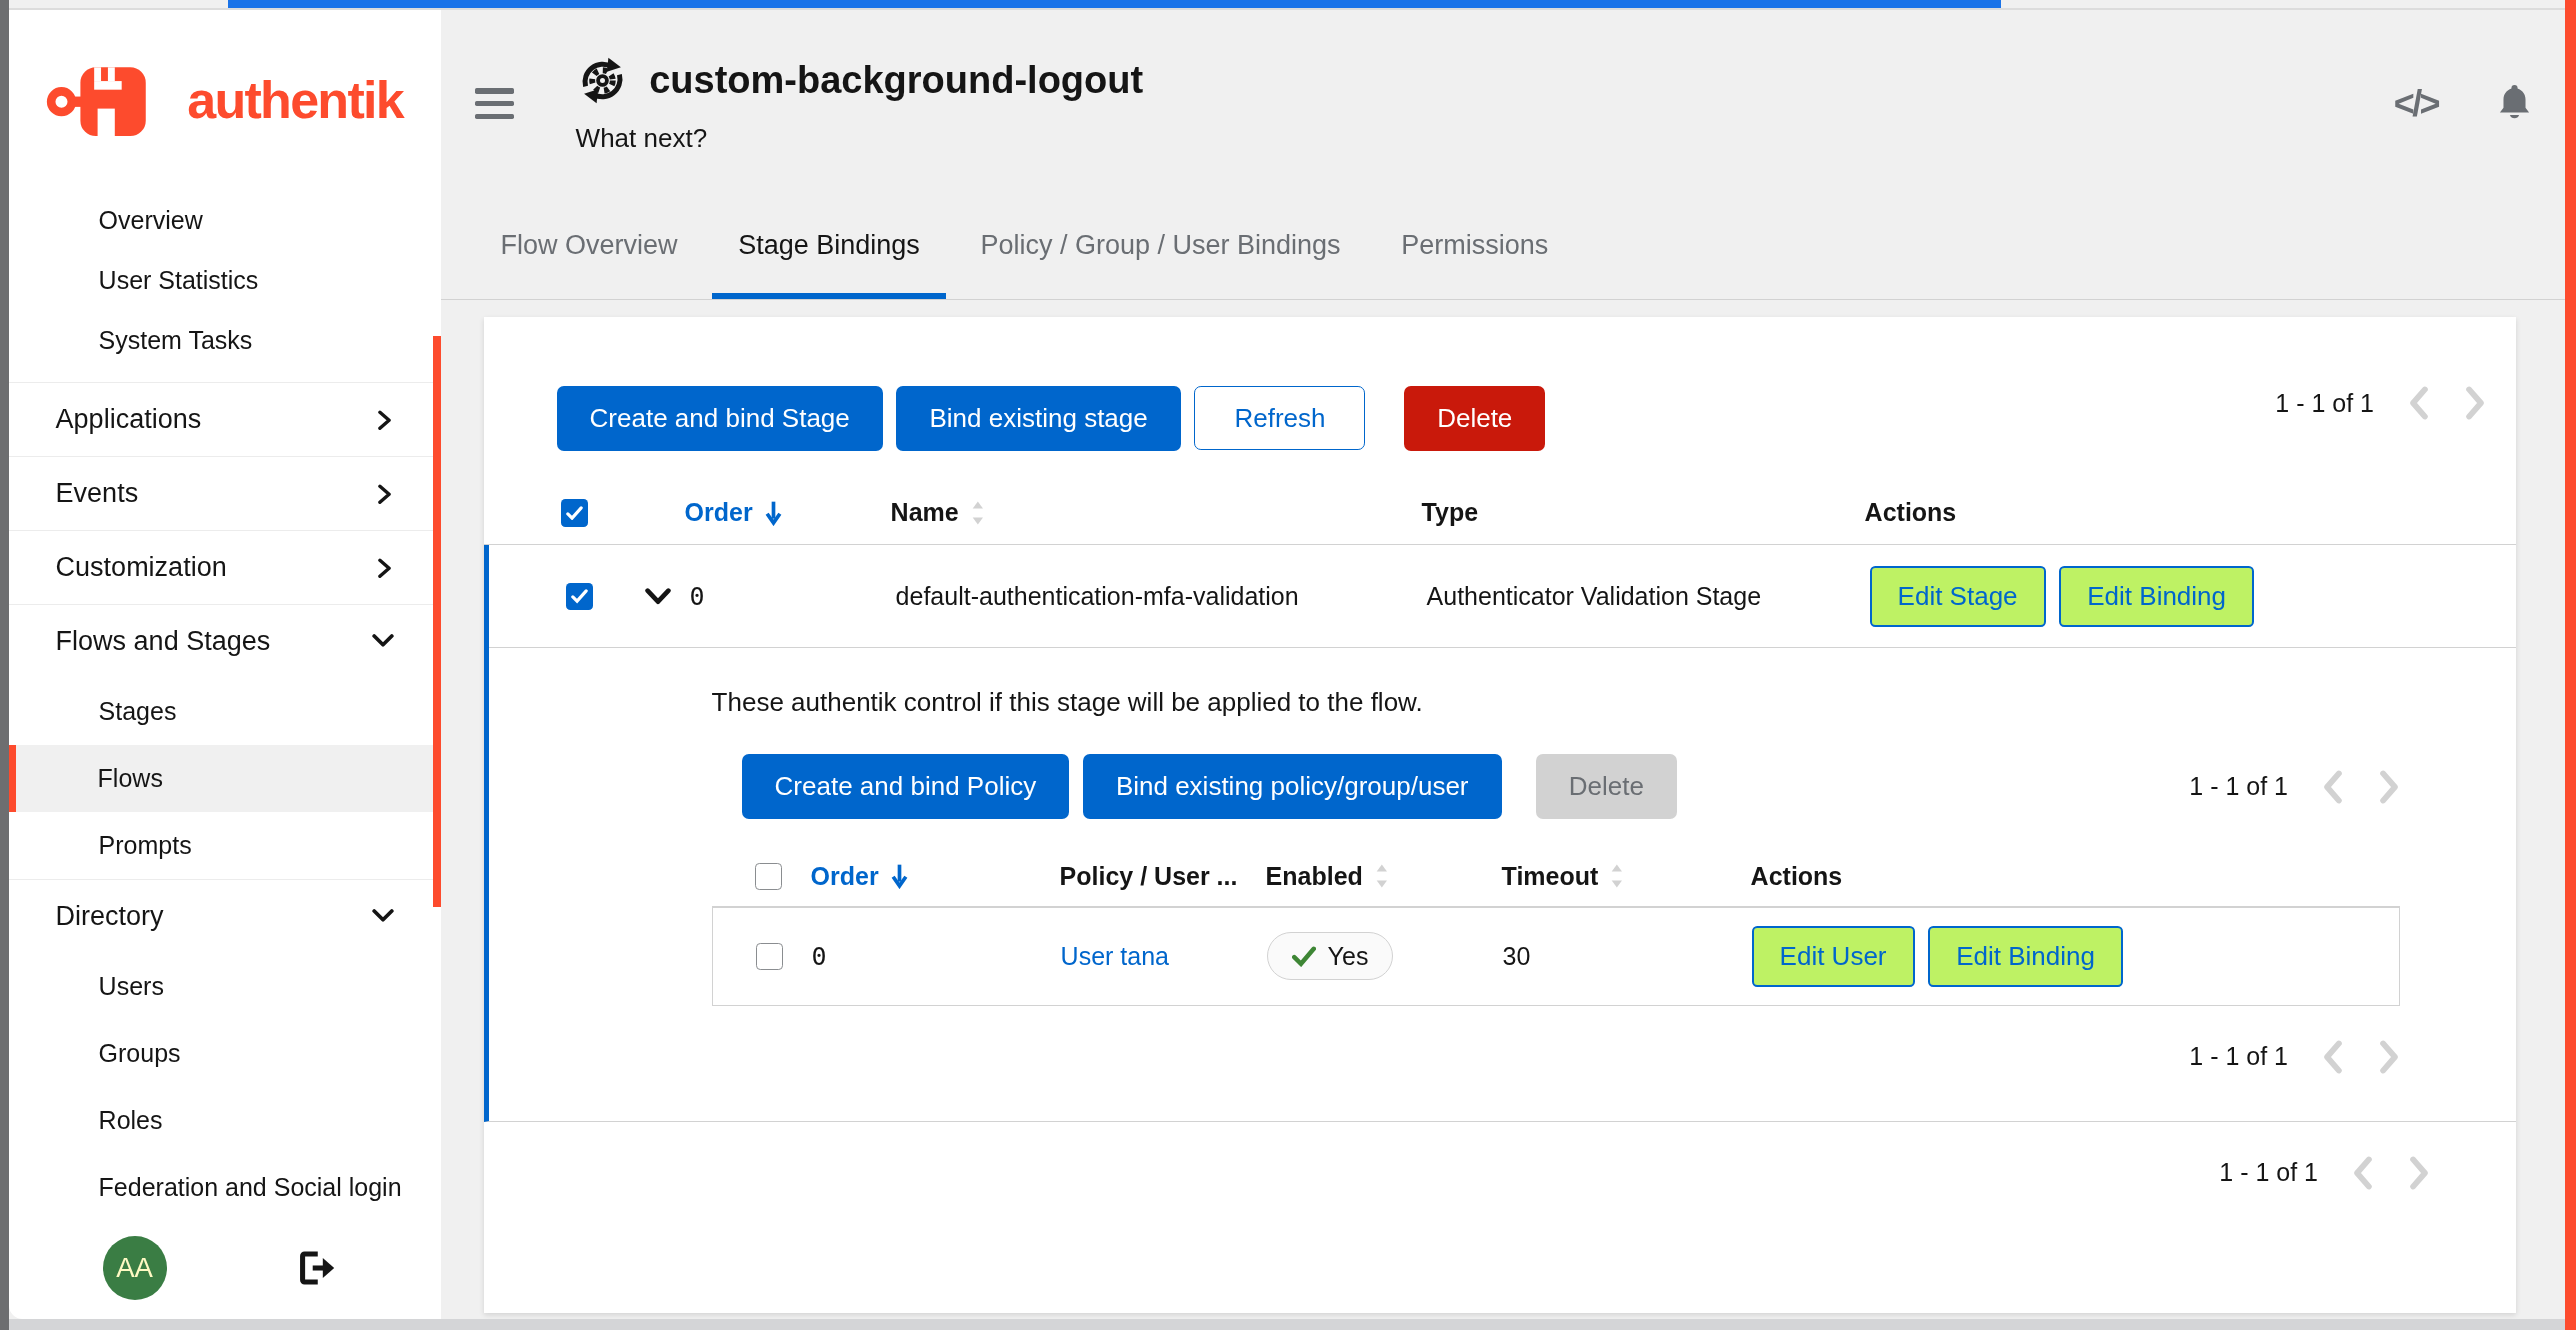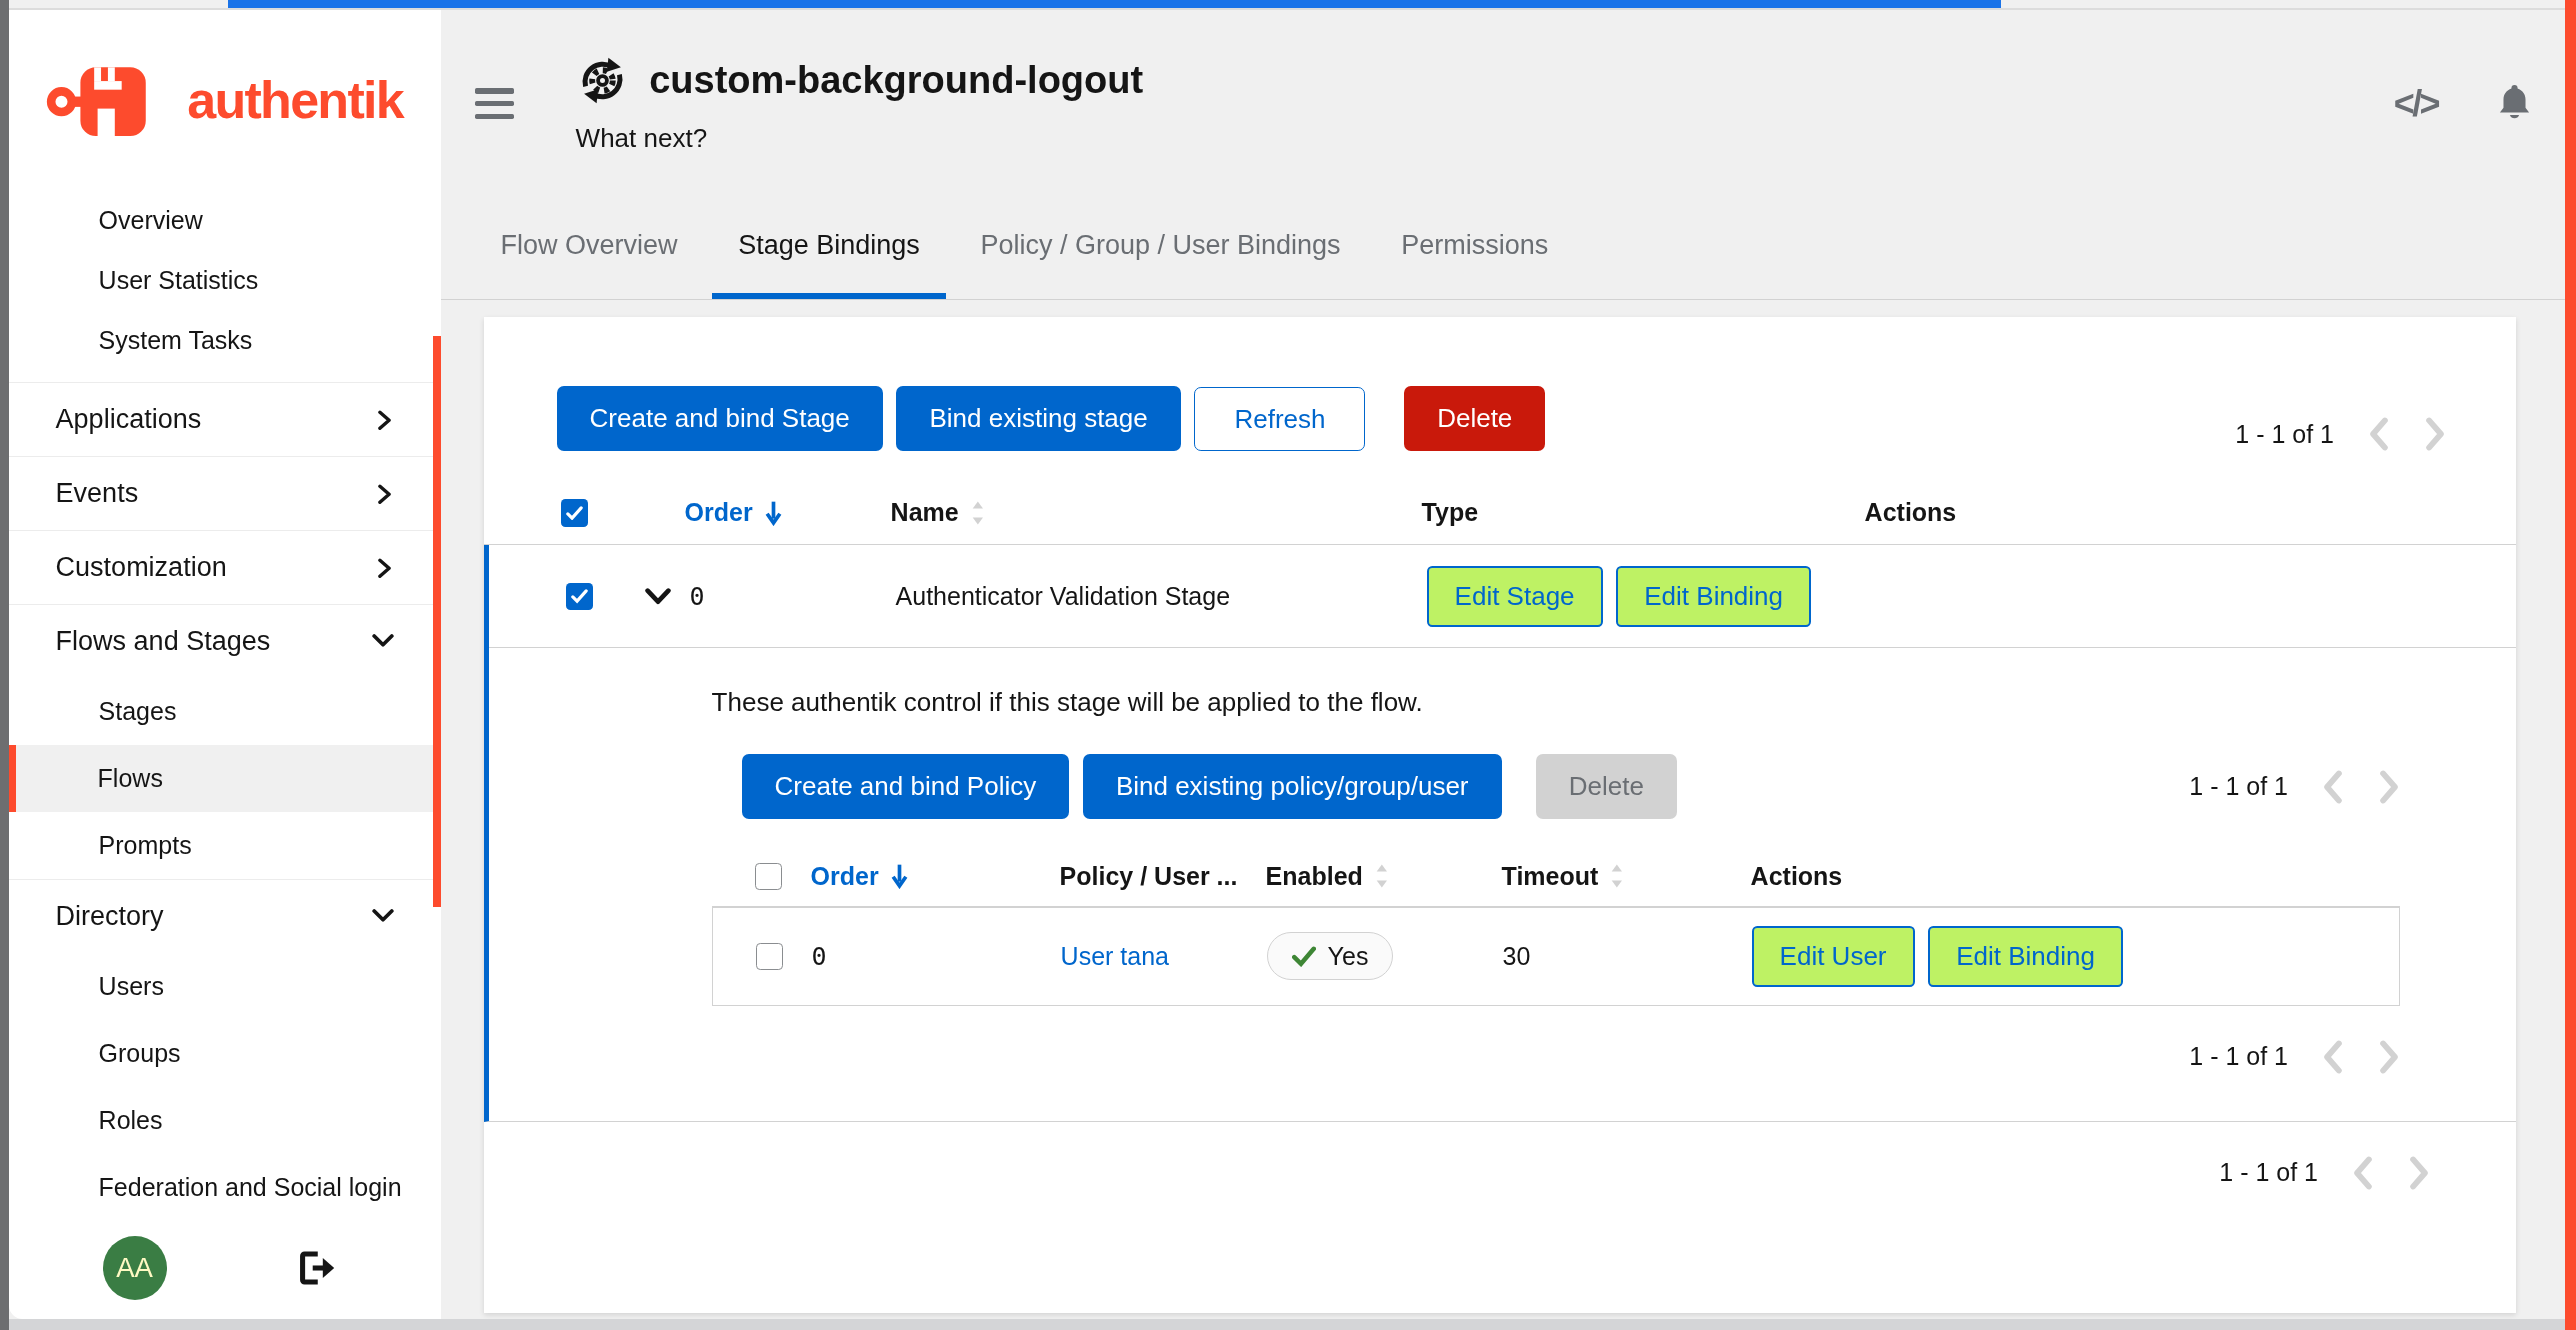--- a/index.html
+++ b/index.html
@@ -47,21 +47,21 @@
 
   .card { background:#fff; margin:17px 49px 0 43px; height:996px; box-shadow:0 1.7px 5.2px rgba(0,0,0,.12); }
 
   .btn { font-family:inherit; font-size:26px; border:none; border-radius:6.9px; padding:17px 33px; cursor:pointer; margin-right:13.7px; }
   .btn-primary { background:#0066cc; color:#fff; }
   .btn-secondary { background:#fff; color:#0066cc; border:1.7px solid #0066cc; padding:15.5px 39px; }
   .btn-danger { background:#c9190b; color:#fff; margin-left:25px; }
   .btn-disabled { background:#d2d2d2; color:#6a6e73; margin-left:20.6px; cursor:default; }
   .btn-outline-sm { background:#bef264; color:#0066cc; border:2.6px solid #0066cc; border-radius:5.2px; font-size:26px; padding:13px 26px; margin-right:13.7px; cursor:pointer; font-family:inherit; }
 
-  .toolbar { display:flex; align-items:flex-end; padding:69px 70px 0 73px; }
+  .toolbar { display:flex; align-items:flex-start; padding:69px 30px 0 73px; }
   .pagination { display:flex; align-items:center; gap:34px; margin-left:auto; font-size:25px; }
   .pag-btn { background:none; border:none; cursor:pointer; padding:0; line-height:0; }
 
   .grid-outer { display:grid; grid-template-columns:60px 64px 206px 531px 443px 1fr; padding-left:77px; align-items:center; font-size:25px; }
   .thead { height:64px; border-bottom:0.9px solid #d2d2d2; font-weight:700; margin-top:30px; }
   .th { display:flex; align-items:center; gap:12px; }
   .th.sorted { color:#0066cc; cursor:pointer; }
   .trow { height:103px; border-bottom:0.9px solid #d2d2d2; }
   .expansion { border-left:5.2px solid #0066cc; border-bottom:0.9px solid #d2d2d2; }
   .mono { font-family:"DejaVu Sans Mono", monospace; }
@@ -287,20 +287,21 @@
           <div class="grid-outer trow">
             <span class="cb checked">
                 <svg width="17" height="14.6" viewBox="0 0 14 12">
                   <path d="M1.5 6.5L5 10l7.5-8.5" stroke="#fff" stroke-width="2.6" fill="none" stroke-linecap="round"></path>
                 </svg>
               </span>
             <button class="chev-btn"><svg width="26" height="19" viewBox="0 0 20 14">
                   <path d="M2 2.5l8 8.5 8-8.5" fill="none" stroke="#151515" stroke-width="3.6" stroke-linecap="round" stroke-linejoin="round"></path>
                 </svg></button>
             <span class="mono">0</span>
+            <span>default-authentication-mfa-validation</span>
             <span>Authenticator Validation Stage</span>
             <span class="actions-cell">
               <button class="btn-outline-sm">Edit Stage</button>
               <button class="btn-outline-sm">Edit Binding</button>
             </span>
           </div>
 
           <div class="expanded">
             <p class="desc">These authentik control if this stage will be applied to the flow.</p>
 

